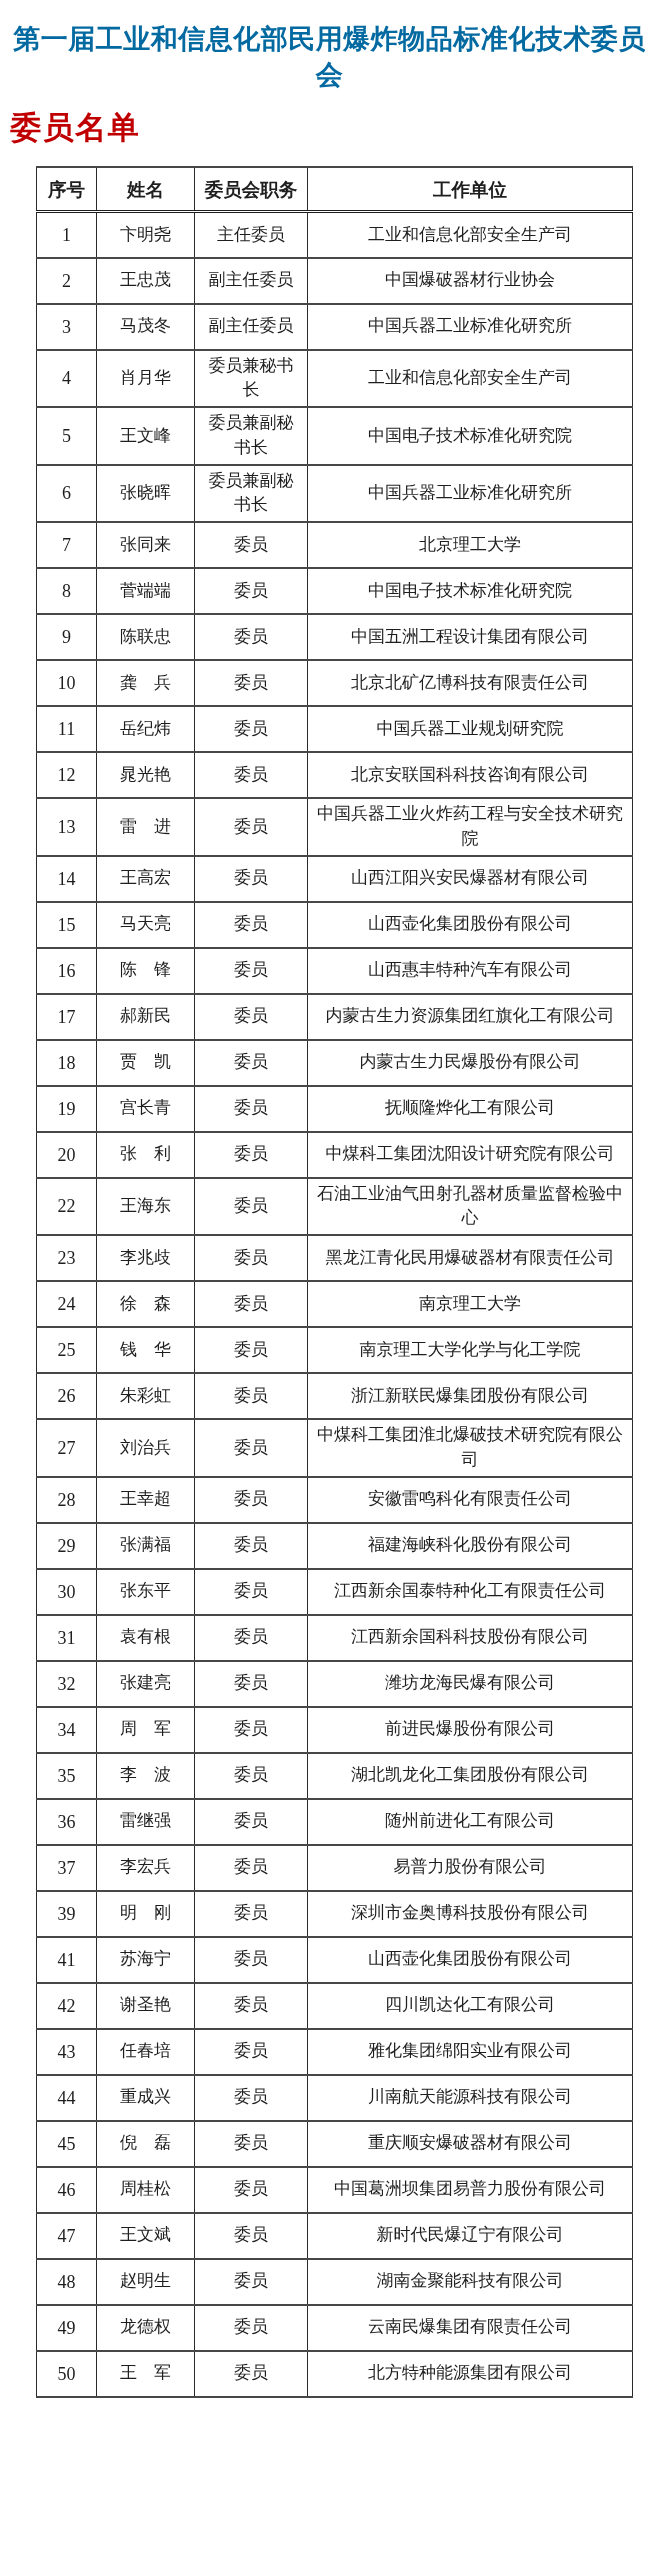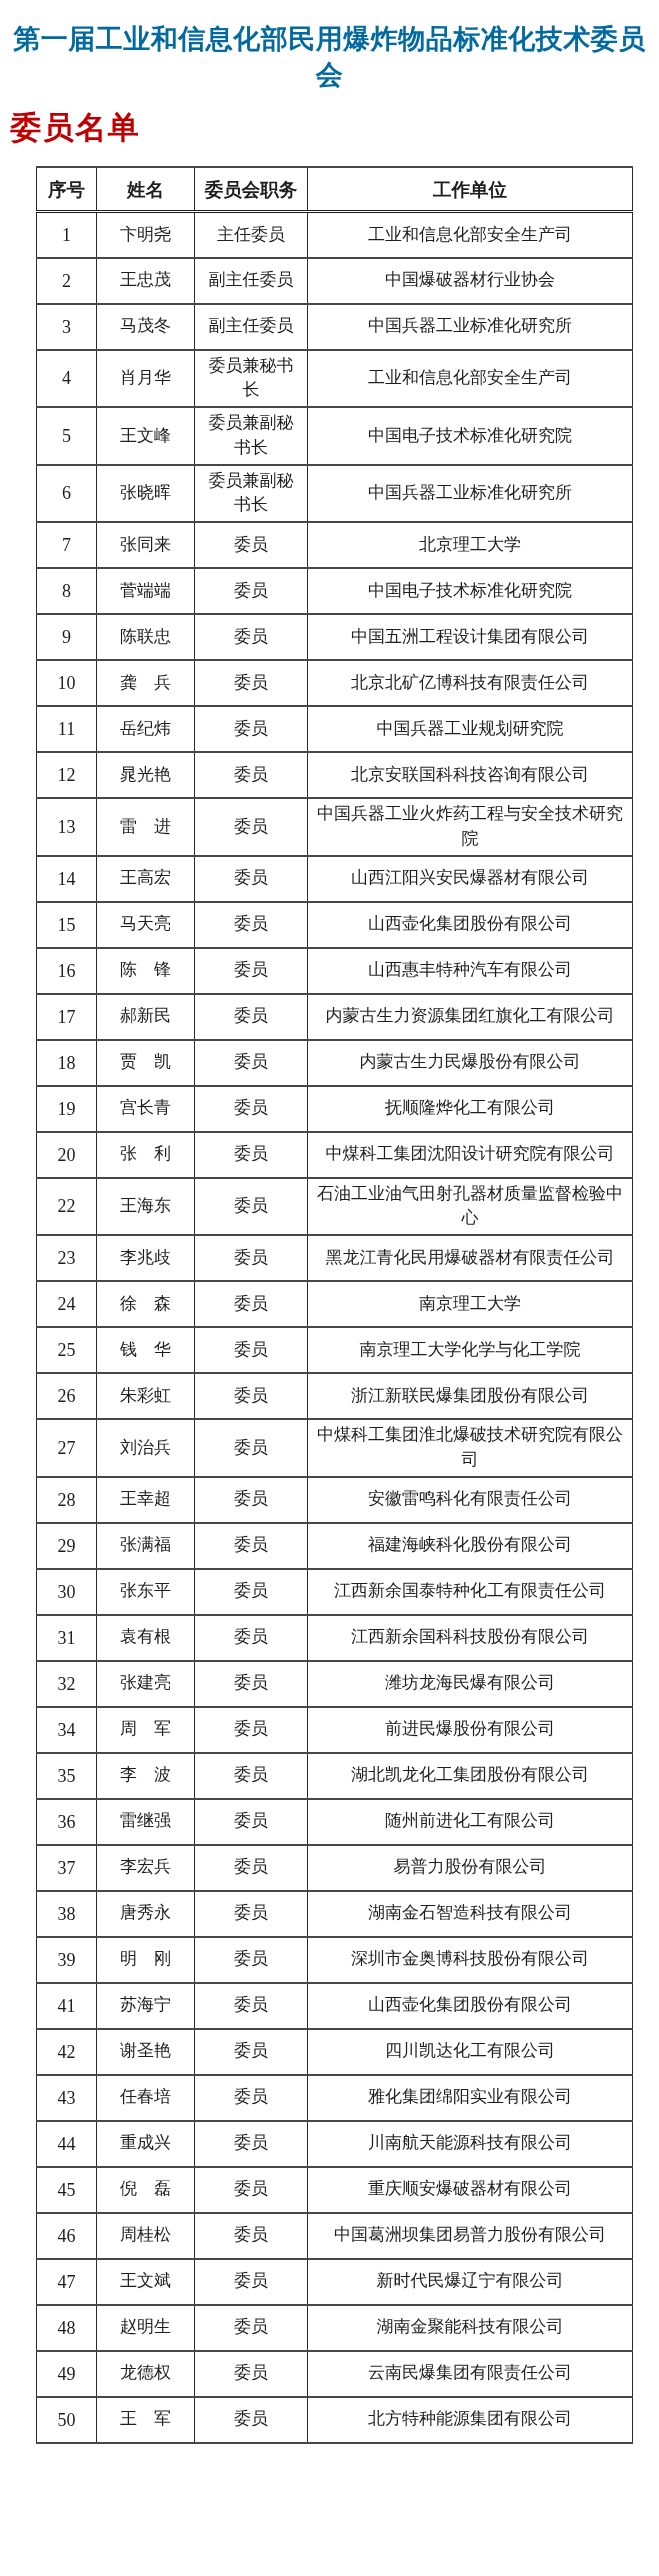--- a/index.html
+++ b/index.html
@@ -301,26 +301,20 @@
           <td class="pos-cell">委员</td>
           <td class="unit-cell">随州前进化工有限公司</td>
         </tr>
         <tr>
           <td class="no-cell">37</td>
           <td class="name-cell">李宏兵</td>
           <td class="pos-cell">委员</td>
           <td class="unit-cell">易普力股份有限公司</td>
         </tr>
         <tr>
-          <td class="no-cell">38</td>
-          <td class="name-cell">唐秀永</td>
-          <td class="pos-cell">委员</td>
-          <td class="unit-cell">湖南金石智造科技有限公司</td>
-        </tr>
-        <tr>
           <td class="no-cell">39</td>
           <td class="name-cell">明　刚</td>
           <td class="pos-cell">委员</td>
           <td class="unit-cell">深圳市金奥博科技股份有限公司</td>
         </tr>
         <tr>
           <td class="no-cell">41</td>
           <td class="name-cell">苏海宁</td>
           <td class="pos-cell">委员</td>
           <td class="unit-cell">山西壶化集团股份有限公司</td>

